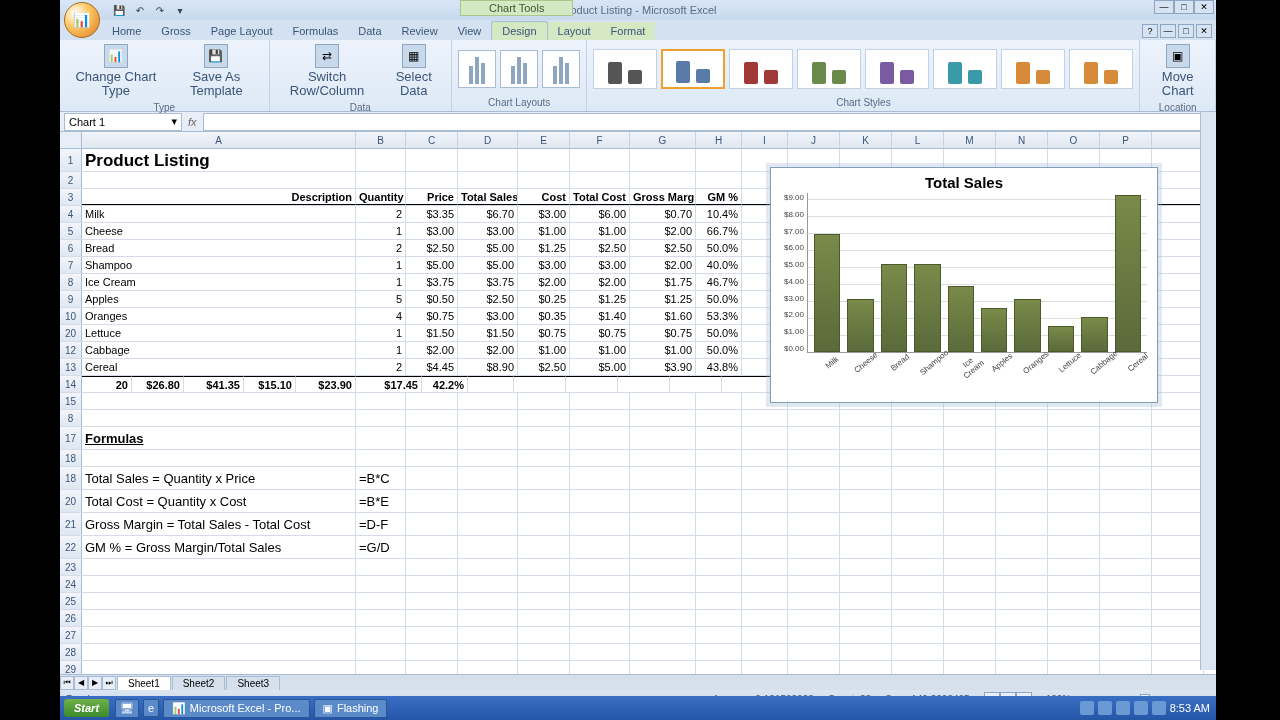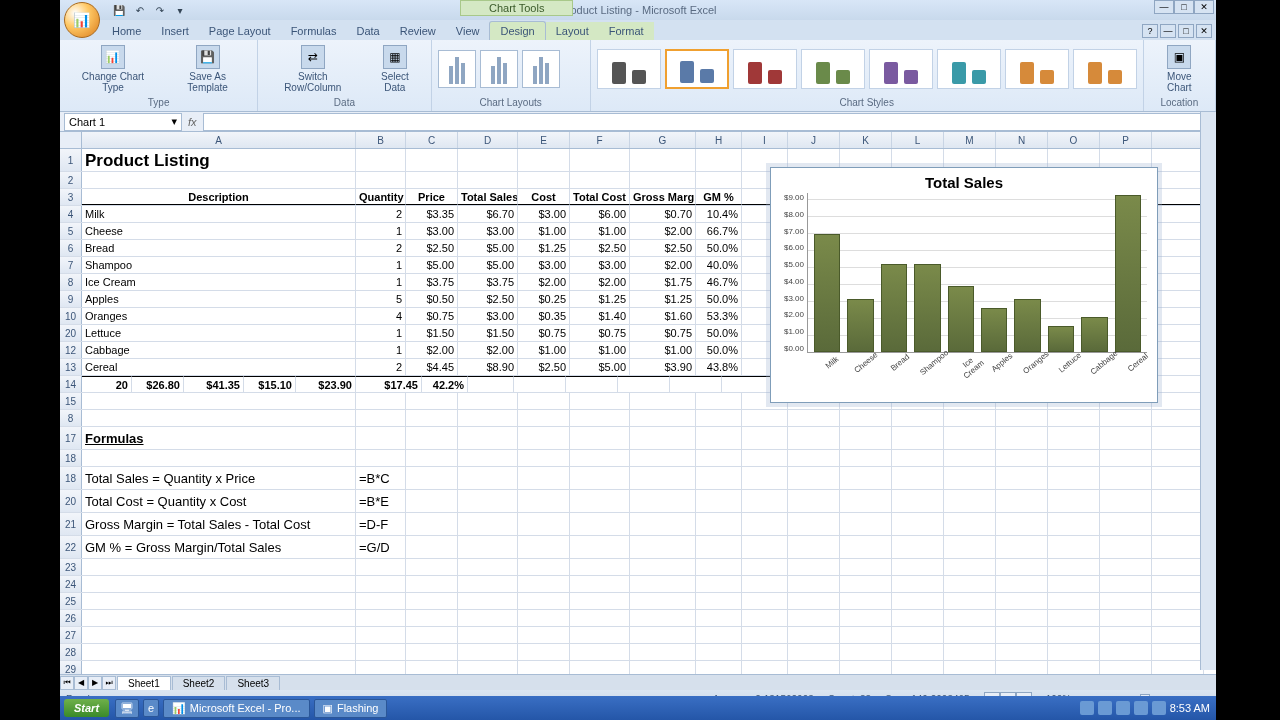--- a/index.html
+++ b/index.html
@@ -22,21 +22,21 @@
 .ribbon-tab.active { background: #edf3fb; border: 1px solid #a8bcd4; border-bottom: none; border-radius: 3px 3px 0 0; }
 .ribbon-tabs .contextual { background: #d4e8c4; }
 
 
 .ribbon { height: 72px; background: linear-gradient(#edf3fb,#dde9f7); border-bottom: 1px solid #a8bcd4; display: flex; font-size: 10px; }
 .ribbon-group { border-right: 1px solid #c2d2e6; padding: 2px 6px; display: flex; flex-direction: column; justify-content: space-between; }
 .group-content { display: flex; gap: 4px; flex: 1; align-items: center; }
 .group-label { text-align: center; color: #5a6b82; font-size: 10px; padding: 1px 0; }
 .big-btn { display: flex; flex-direction: column; align-items: center; padding: 2px 4px; cursor: pointer; }
 .big-btn .icon { width: 24px; height: 24px; background: #c8d9ec; border: 1px solid #8fa6c2; margin-bottom: 2px; display: flex; align-items: center; justify-content: center; font-size: 12px; }
-.big-btn .lbl { font-size: 10px; text-align: center; line-height: 1.1; color: #3b5578; }
+.big-btn .lbl { font-size: 13px; text-align: center; line-height: 1.1; color: #3b5578; }
 .layout-thumb { width: 38px; height: 38px; border: 1px solid #a8bcd4; background: #fff; display: flex; align-items: flex-end; justify-content: center; gap: 2px; padding: 3px; }
 .layout-thumb .bar { width: 4px; background: #8fa6c2; }
 .style-thumb { width: 64px; height: 40px; border: 1px solid #c2d2e6; background: #fff; display: flex; align-items: flex-end; justify-content: center; gap: 6px; padding: 4px; }
 .style-thumb.selected { border: 2px solid #f0a030; }
 .cyl { width: 14px; height: 18px; border-radius: 2px; }
 .help-btns { position: absolute; right: 4px; top: 24px; display: flex; gap: 2px; }
 .help-btns .sb { width: 16px; height: 14px; border: 1px solid #8fa6c2; background: #d6e3f2; font-size: 9px; display: flex; align-items: center; justify-content: center; }
 
 
 .formula-row { height: 20px; background: #e8eef7; display: flex; align-items: center; border-bottom: 1px solid #a8bcd4; }
@@ -53,21 +53,21 @@
 .row { display: flex; height: 17px; border-bottom: 1px solid #d4dce8; }
 .row.tall { height: 23px; }
 .row-h { width: 22px; background: linear-gradient(#f2f5fa,#dfe7f2); border-right: 1px solid #a8bcd4; text-align: center; font-size: 10px; line-height: 17px; color: #3b5578; }
 .cell { border-right: 1px solid #d4dce8; font-size: 11px; padding: 0 3px; line-height: 17px; overflow: hidden; white-space: nowrap; }
 .row.tall .cell, .row.tall .row-h { line-height: 23px; }
 .bold { font-weight: bold; }
 .right { text-align: right; }
 .underline { text-decoration: underline; }
 .big-text { font-size: 17px; font-weight: bold; }
 .med-text { font-size: 13px; }
-.thead .cell { background: #fff; border-bottom: 1px solid #000; font-weight: bold; text-align: center; }
+.thead .cell { background: #fff; border-bottom: 1px solid #000; font-weight: bold; text-align: right; }
 .thead .cell:first-of-type { text-align: left; }
 .total-row .cell { border-top: 1px solid #000; font-weight: bold; }
 
 
 .chart-box { position: absolute; left: 710px; top: 35px; width: 388px; height: 236px; background: #fff; border: 1px solid #7f9db9; box-shadow: 0 0 0 4px rgba(160,180,210,0.3); }
 .chart-title { text-align: center; font-size: 15px; font-weight: bold; padding: 6px 0 2px; }
 .chart-inner { display: flex; height: 160px; padding: 0 10px 0 4px; }
 .y-axis { display: flex; flex-direction: column; justify-content: space-between; font-size: 8px; text-align: right; padding-right: 3px; width: 32px; color: #444; }
 .plot { flex: 1; border-left: 1px solid #999; border-bottom: 1px solid #999; display: flex; align-items: flex-end; gap: 7px; padding: 0 6px; position: relative; background: repeating-linear-gradient(to top, transparent, transparent 16px, #ddd 16px, #ddd 17px); }
 .cbar { flex: 1; background: linear-gradient(#7a8a4a,#5a6a3a); border: 1px solid #4a5a2a; }
@@ -114,21 +114,21 @@
     <div class="chart-tools-tab">Chart Tools</div>
     <div class="win-controls">
       <div class="win-btn">—</div>
       <div class="win-btn">□</div>
       <div class="win-btn">✕</div>
     </div>
   </div>
 
   <div class="ribbon-tabs">
     <div class="ribbon-tab">Home</div>
-    <div class="ribbon-tab">Insert</div>
+    <div class="ribbon-tab">Gross</div>
     <div class="ribbon-tab">Page Layout</div>
     <div class="ribbon-tab">Formulas</div>
     <div class="ribbon-tab">Data</div>
     <div class="ribbon-tab">Review</div>
     <div class="ribbon-tab">View</div>
     <div class="ribbon-tab active contextual">Design</div>
     <div class="ribbon-tab contextual">Layout</div>
     <div class="ribbon-tab contextual">Format</div>
   </div>
   <div class="help-btns">

